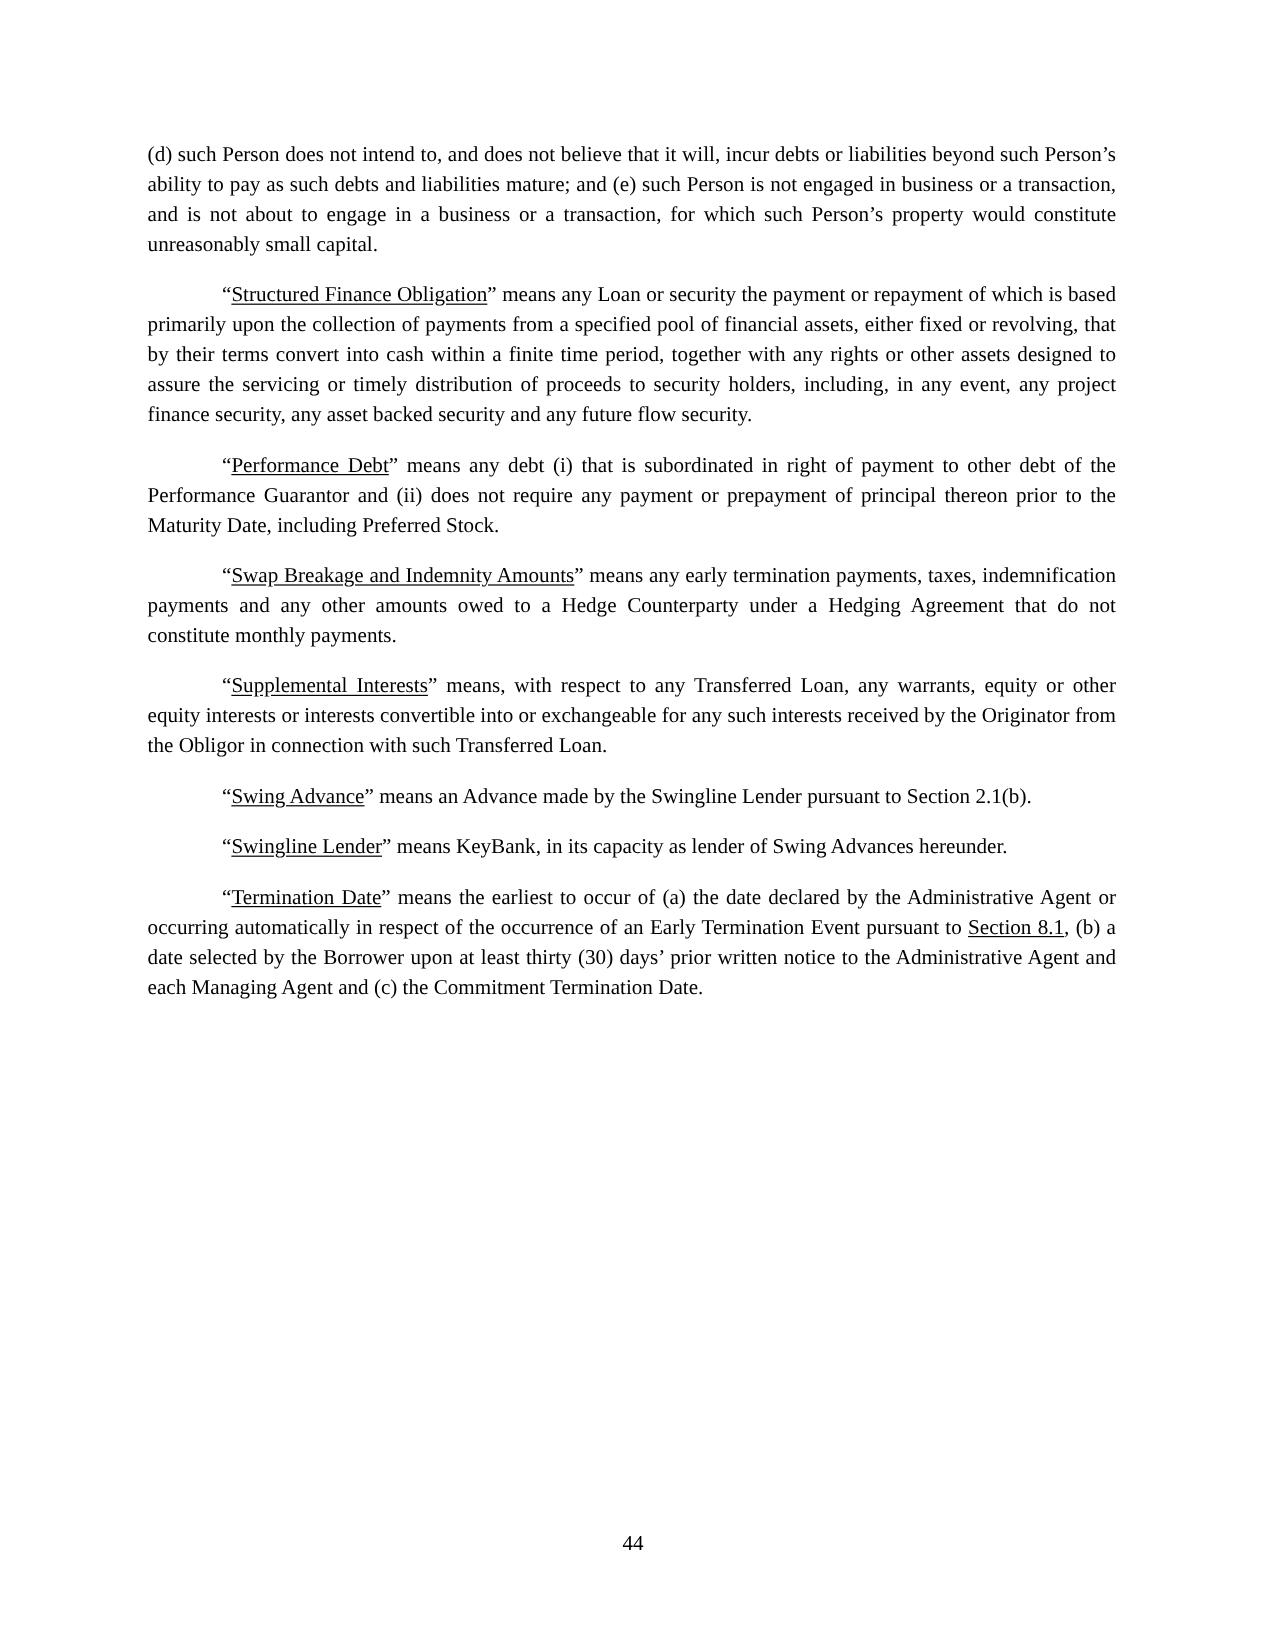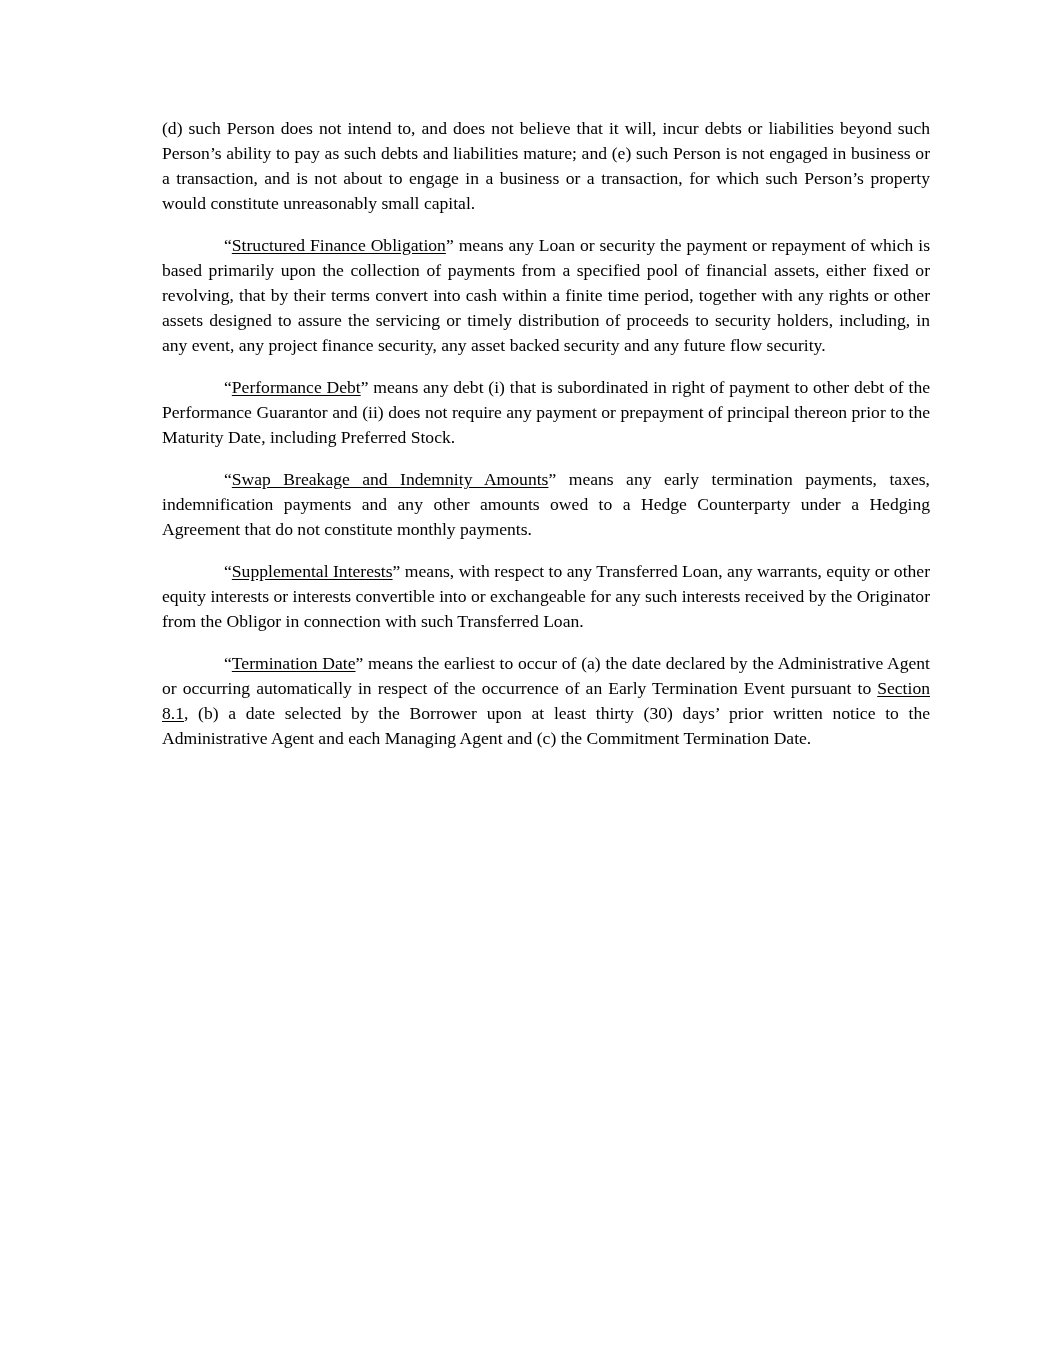--- a/index.html
+++ b/index.html
@@ -15,21 +15,21 @@
     line-height: 25px;
     overflow: hidden;
   }
   .content {
     position: absolute;
     left: 123px;
     right: 125px;
     top: 116px;
     text-align: justify;
   }
-  .para { margin-bottom: 17px; text-indent: 62px; margin-left: 39px; }
+  .para { margin-bottom: 17px; text-indent: 62px; }
   .para.no-indent { text-indent: 0; }
   .u { text-decoration: underline; text-underline-offset: 2px; }
   .footer {
     position: absolute;
     top: 1274px;
     left: 0;
     width: 100%;
     text-align: center;
     font-size: 17.6px;
   }
@@ -45,21 +45,24 @@
 
     <p class="para"><span>“</span><span class="u">Structured Finance Obligation</span><span>” means any Loan or security the payment or repayment of which is based primarily upon the collection of payments from a specified pool of financial assets, either fixed or revolving, that by their terms convert into cash within a finite time period, together with any rights or other assets designed to assure the servicing or timely distribution of proceeds to security holders, including, in any event, any project finance security, any asset backed security and any future flow security.</span></p>
 
     <p class="para"><span>“</span><span class="u">Performance Debt</span><span>” means any debt (i) that is subordinated in right of payment to other debt of the Performance Guarantor and (ii) does not require any payment or prepayment of principal thereon prior to the Maturity Date, including Preferred Stock.</span></p>
 
 
     <p class="para"><span>“</span><span class="u">Swap Breakage and Indemnity Amounts</span><span>” means any early termination payments, taxes, indemnification payments and any other amounts owed to a Hedge Counterparty under a Hedging Agreement that do not constitute monthly payments.</span></p>
 
     <p class="para"><span>“</span><span class="u">Supplemental Interests</span><span>” means, with respect to any Transferred Loan, any warrants, equity or other equity interests or interests convertible into or exchangeable for any such interests received by the Originator from the Obligor in connection with such Transferred Loan.</span></p>
 
+    <p class="para"><span>“</span><span class="u">Swing Advance</span><span>” means an Advance made by the Swingline Lender pursuant to Section 2.1(b).</span></p>
 
 
+    <p class="para"><span>“</span><span class="u">Swingline Lender</span><span>” means KeyBank, in its capacity as lender of Swing Advances hereunder.</span></p>
 
 
     <p class="para"><span>“</span><span class="u">Termination Date</span><span>” means the earliest to occur of (a) the date declared by the Administrative Agent or occurring automatically in respect of the occurrence of an Early Termination Event pursuant to </span><span class="u">Section 8.1</span><span>, (b) a date selected by the Borrower upon at least thirty (30) days’ prior written notice to the Administrative Agent and each Managing Agent and (c) the Commitment Termination Date.</span></p>
 
   </div>
 
+  <div class="footer">44</div>
 </div>
 
 </body></html>

